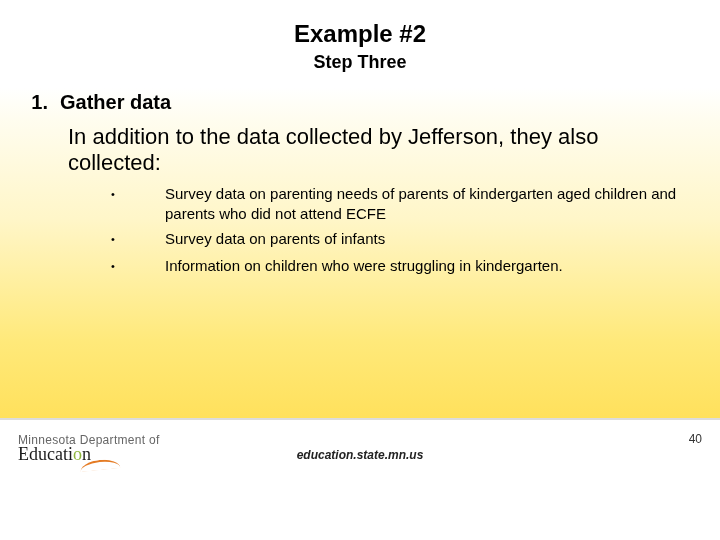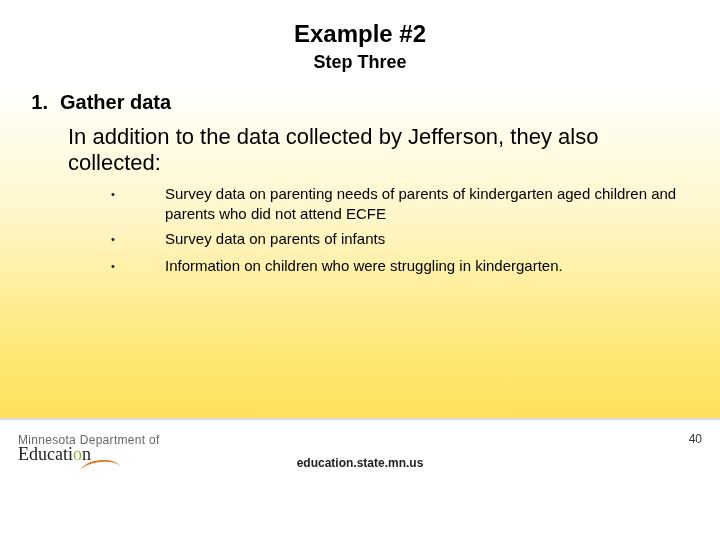--- a/index.html
+++ b/index.html
@@ -65,25 +65,26 @@
   .footer {
     position: absolute;
     left: 0; right: 0; bottom: 0;
     height: 70px;
     background: #ffffff;
     border-top: 2px solid #dcdcdc;
   }
   .footer-url {
     position: absolute;
     left: 0; right: 0;
-    top: 36px;
+    top: 28px;
     text-align: center;
     font-weight: bold;
     font-size: 12px;
     color: #222;
+    font-style: italic;
   }
   .footer-page {
     position: absolute;
     right: 18px;
     top: 12px;
     font-size: 12px;
     color: #333;
   }
   .logo {
     position: absolute;

